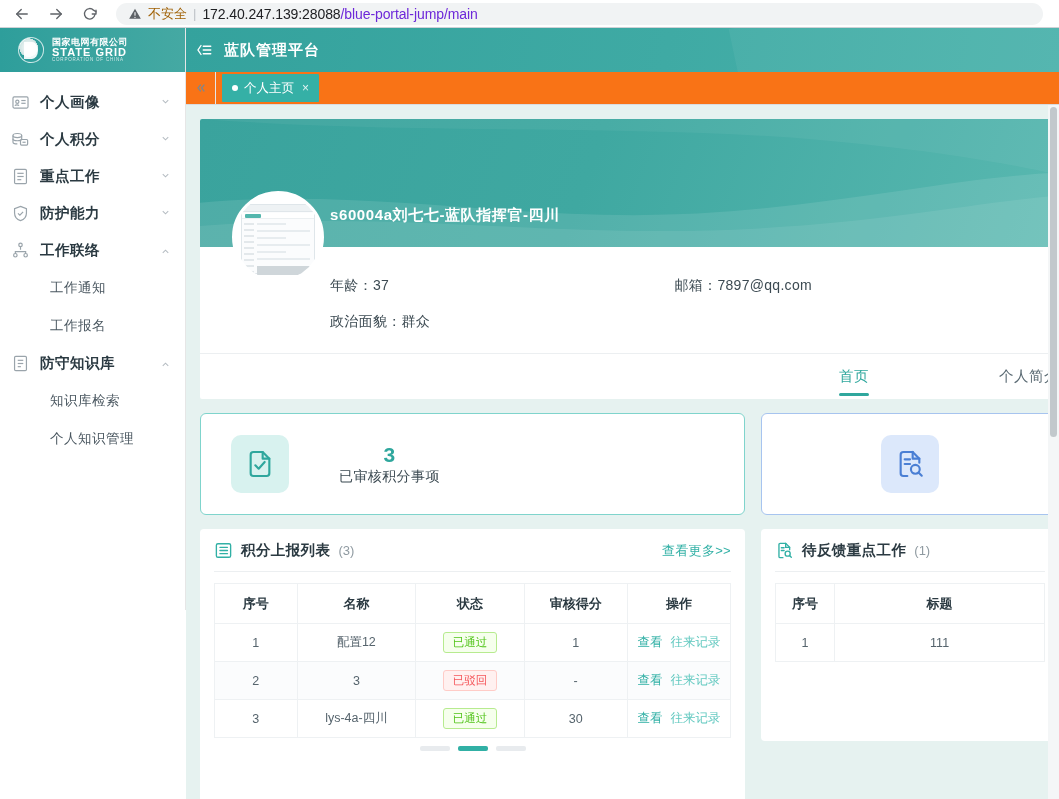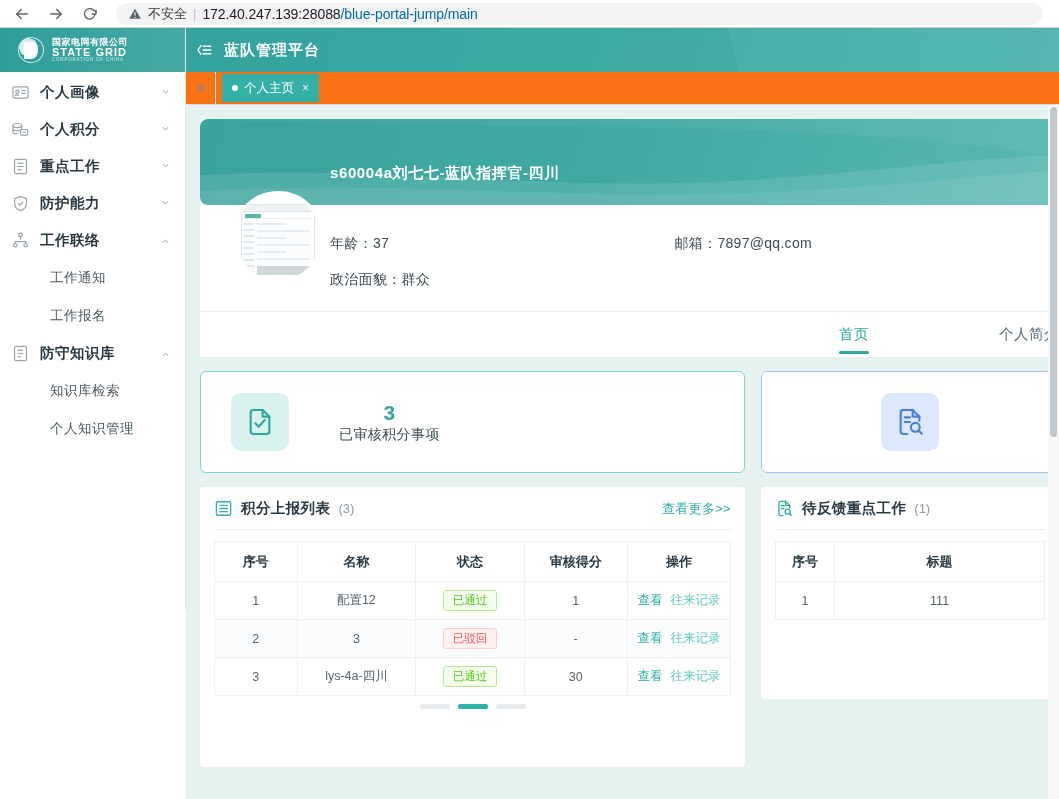--- a/index.html
+++ b/index.html
@@ -19,26 +19,26 @@
     color: #5f6368; font-size: 17px; line-height: 1; user-select: none;
   }
   .nav-btn svg { display: block; }
   .omnibox {
     flex: 1; height: 22px; background: #f1f3f4; border-radius: 11px;
     display: flex; align-items: center; padding: 0 12px; gap: 6px;
     margin-left: 4px; margin-right: 6px;
   }
   .warn-icon { color: #5f6368; display: flex; align-items: center; }
   .not-secure {
-    font-size: 13px; color: #404040; white-space: nowrap;
+    font-size: 13px; color: #a16207; white-space: nowrap;
   }
   .omni-sep { color: #bdc1c6; font-size: 13px; }
   .url-text { font-size: 14px; color: #202124; white-space: nowrap; letter-spacing: -0.1px; }
   .url-text .host { color: #202124; }
-  .url-text .path { color: #0369a1; }
+  .url-text .path { color: #6d28d9; }
 
   
   .app { display: flex; height: 771px; width: 1059px; }
 
   
   .sidebar {
     width: 186px; min-width: 186px; background: #ffffff; height: 582px;
     border-right: 1px solid #e6e6e6; overflow: hidden;
   }
   .logo-area {
@@ -53,21 +53,21 @@
   .logo-mark::after {
     content: ""; position: absolute; left: 5px; top: 4px; width: 14px; height: 17px;
     background: #ffffff; border-radius: 0 60% 60% 0/0 70% 70% 0;
     opacity: .92;
   }
   .logo-text { display: flex; flex-direction: column; line-height: 1; }
   .logo-cn { font-size: 9px; color: #ffffff; font-weight: bold; letter-spacing: .5px; }
   .logo-en { font-size: 11px; color: #ffffff; font-weight: bold; letter-spacing: 1px; }
   .logo-sub { font-size: 4.5px; color: rgba(255,255,255,.75); letter-spacing: .8px; }
 
-  .menu { padding-top: 2px; }
+  .menu { padding-top: 12px; }
   .menu-item {
     height: 37px; display: flex; align-items: center; padding: 0 14px 0 10px;
     cursor: pointer; gap: 10px;
   }
   .mi-icon { width: 20px; height: 20px; color: #9aa4ab; flex: none; display: flex; align-items: center; justify-content: center; }
   .mi-label { flex: 1; font-size: 14.5px; color: #2b3a42; font-weight: bold; letter-spacing: .5px; }
   .mi-arrow { color: #b5bcc2; font-size: 10px; line-height: 1; }
   .mi-arrow.up { transform: rotate(180deg); }
   .submenu-item {
     height: 38px; display: flex; align-items: center; padding-left: 50px;
@@ -107,22 +107,22 @@
   .content {
     flex: 1; background: #e6f2f0; padding: 14px 0 0 14px; overflow: hidden; position: relative;
   }
 
   
   .profile-card {
     background: #ffffff; border-radius: 2px; margin-right: 0px; overflow: hidden;
     position: relative;
   }
   .banner {
-    height: 86px; background: linear-gradient(110deg, #3aa39d 0%, #3fa8a1 45%, #59b8b0 100%);
-    position: relative; overflow: hidden; border-radius: 8px;
+    height: 128px; background: linear-gradient(110deg, #3aa39d 0%, #3fa8a1 45%, #59b8b0 100%);
+    position: relative; overflow: hidden;
   }
   .banner svg { position: absolute; left: 0; bottom: 0; width: 100%; height: 100%; }
   .banner-name {
     position: absolute; left: 130px; bottom: 22px; color: #ffffff; font-size: 15px;
     font-weight: bold; letter-spacing: .6px; z-index: 2;
   }
   .avatar {
     position: absolute; left: 32px; top: 72px; width: 92px; height: 92px; border-radius: 50%;
     border: 3px solid #ffffff; overflow: hidden; background: #ffffff; z-index: 3;
   }

